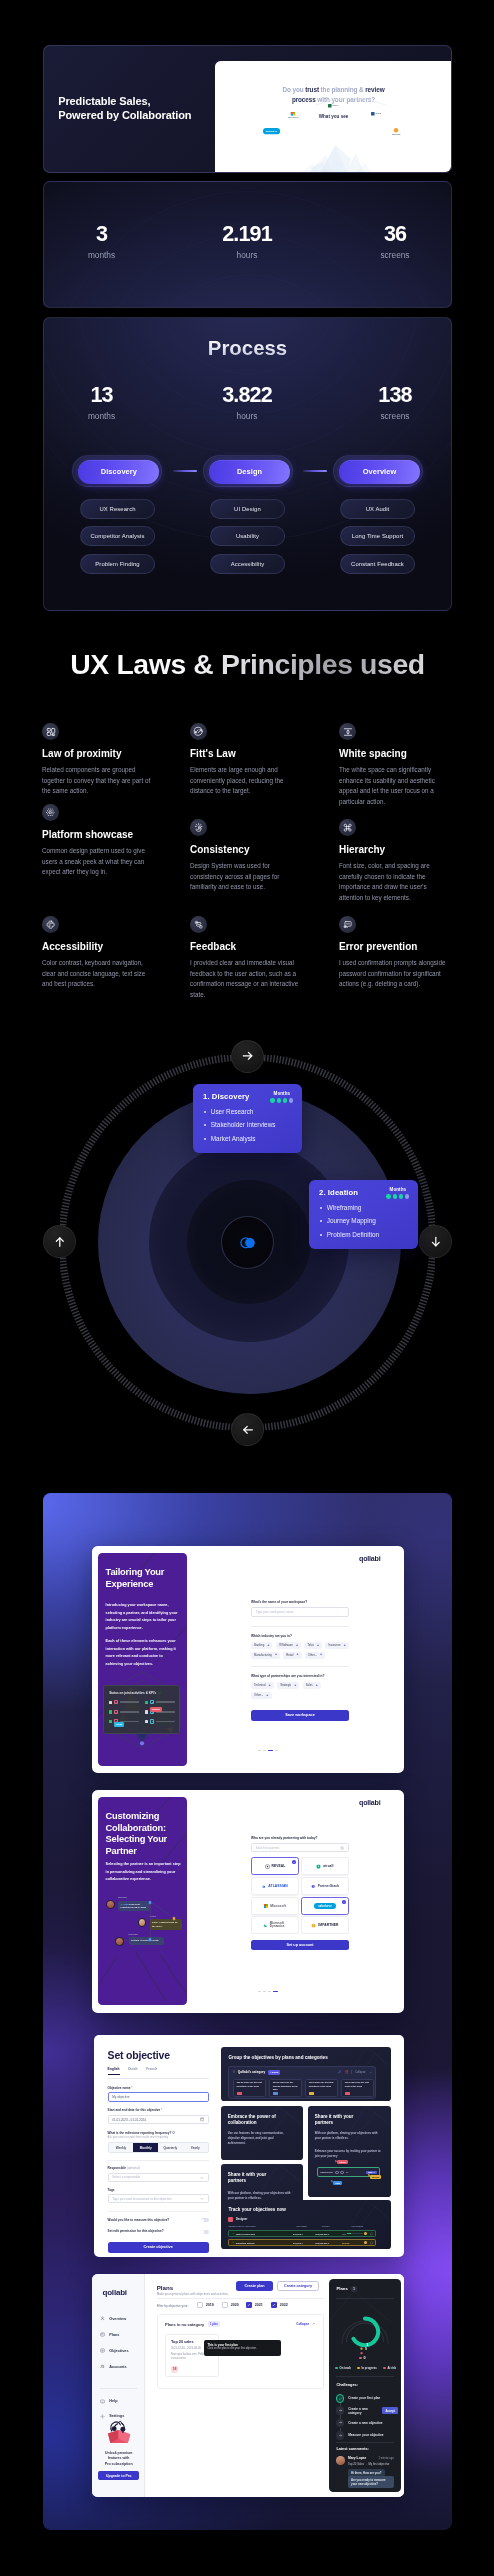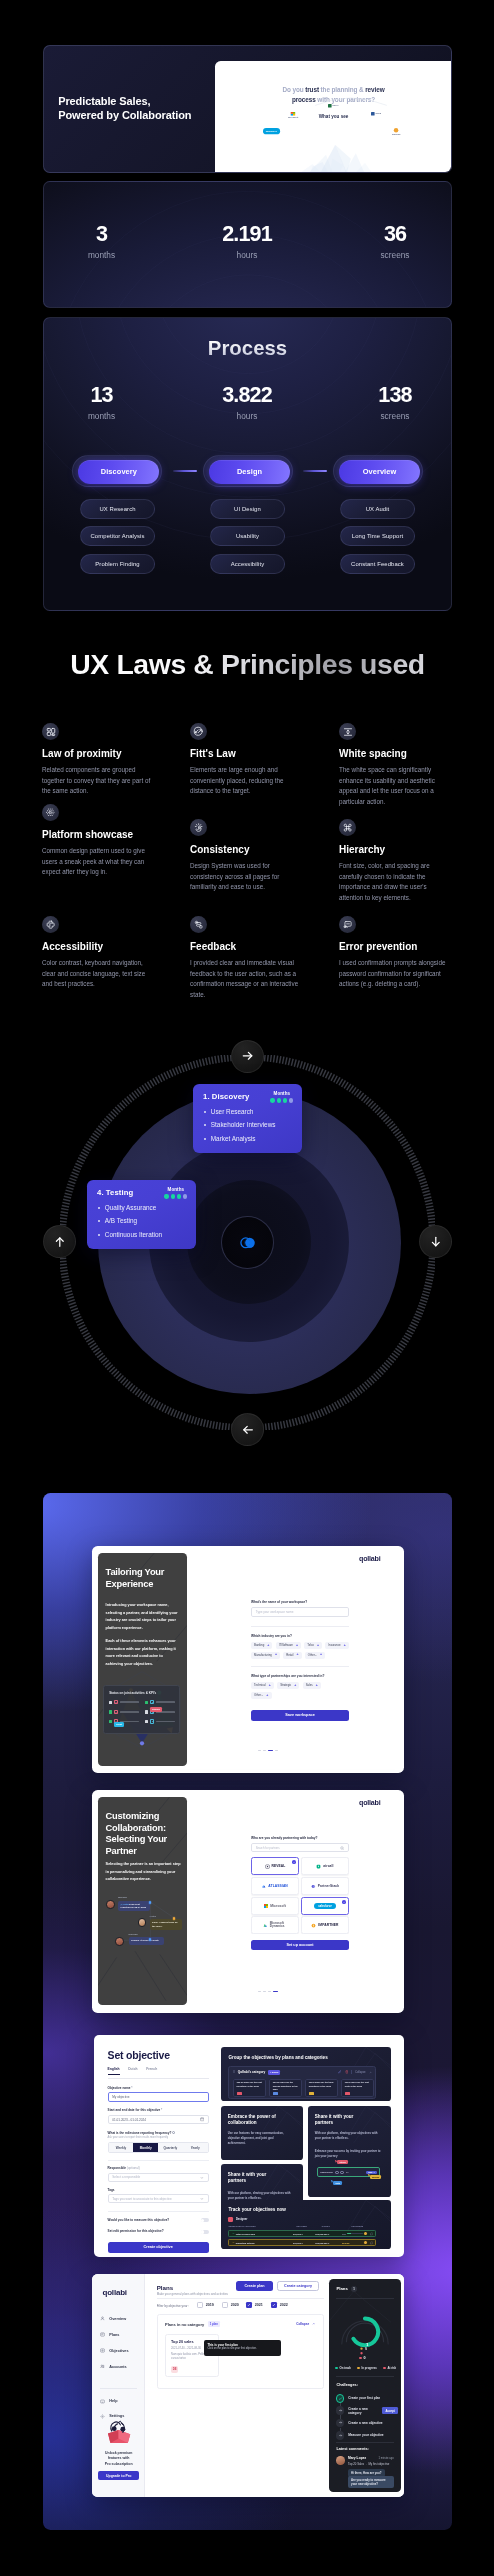--- a/index.html
+++ b/index.html
@@ -76,21 +76,21 @@
   #showcase{left:43px;top:1493px;width:409px;height:1037px;border-radius:7.4px;overflow:hidden;
       background:
         radial-gradient(86% 30% at 2% 91%,rgba(40,54,178,.72) 0%,rgba(34,44,132,.34) 40%,rgba(18,20,56,0) 74%),
         radial-gradient(122% 26% at 104% 75%,rgba(134,76,246,1) 0%,rgba(108,62,218,.72) 36%,rgba(44,28,96,0) 76%),
         radial-gradient(98% 22% at 0% 54%,rgba(92,62,214,.60) 0%,rgba(54,38,132,.26) 46%,rgba(24,20,60,0) 80%),
         radial-gradient(108% 26% at -4% 1%,rgba(92,108,242,1) 0%,rgba(68,80,210,.6) 40%,rgba(30,34,90,0) 78%),
         radial-gradient(86% 20% at 98% 4%,rgba(62,58,150,.5) 0%,rgba(30,30,80,0) 72%),
         linear-gradient(180deg,#2a2b5e 0%,#24244e 14%,#1d1c3e 28%,#191731 42%,#1b1734 56%,#2a1d58 70%,#32226c 80%,#23204a 90%,#151530 100%)}
   .mock{position:absolute;background:#fff;border-radius:5.6px;overflow:hidden;
       box-shadow:0 7.4px 26px rgba(6,8,30,.38)}
-  .mdark{position:absolute;background:#404040;overflow:hidden}
+  .mdark{position:absolute;background:#4c1d95;overflow:hidden}
   .mdark h2{color:#fff;font-weight:700}
   .qlogo{font-size:8px;font-weight:700;letter-spacing:-0.2px;color:#1b1b47}
   .fld-lbl{font-size:3.2px;color:#2b2f45;font-weight:600}
   .fld{border:0.6px solid #dfe1ea;border-radius:1.9px;background:#fff}
   .chip{display:inline-flex;align-items:center;gap:3.1px;background:#f2f3fa;border-radius:1.9px;
       padding:1.6px 3.1px;font-size:2.8px;color:#3a3f55;font-weight:500;line-height:1}
   .chip b{color:#4f46e5;font-weight:700;font-size:3.5px;line-height:1}
   .btn-primary{background:#3b37c8;color:#fff;border-radius:2.5px;font-size:3.8px;font-weight:700;
       display:flex;align-items:center;justify-content:center}
   .dots-nav{display:flex;gap:1.9px;align-items:center;justify-content:center}
@@ -441,35 +441,35 @@
           <i></i>
           <i class="off"></i>
         </div>
     </div>
     <ul>
       <li>User Research</li>
       <li>Stakeholder Interviews</li>
       <li>Market Analysis</li>
     </ul>
   </div>
-  <div class="ccard" style="left:87px;top:125px;width:109px;height:69px">
-    <h4>4. Testing</h4>
+  <div class="ccard" style="left:309px;top:125px;width:109px;height:69px">
+    <h4>2. Ideation</h4>
     <div class="mbox">
       <div class="mt">Months</div>
       <div class="mdots">
           <i></i>
           <i></i>
           <i></i>
           <i class="off"></i>
         </div>
     </div>
     <ul>
-      <li>Quality Assurance</li>
-      <li>A/B Testing</li>
-      <li>Continuous Iteration</li>
+      <li>Wireframing</li>
+      <li>Journey Mapping</li>
+      <li>Problem Definition</li>
     </ul>
   </div>
 </div>
 
 <div class="abs" id="showcase">
 
   <div class="mock" style="left:49px;top:53px;width:312px;height:227px">
     <div class="mdark" style="left:5.6px;top:7.4px;width:89px;height:213px;border-radius:4.3px">
       <svg style="position:absolute;left:0;top:0" width="89" height="213" viewBox="0 0 144 344">
         <g stroke="#2c2f38" stroke-width=".8" fill="none">

